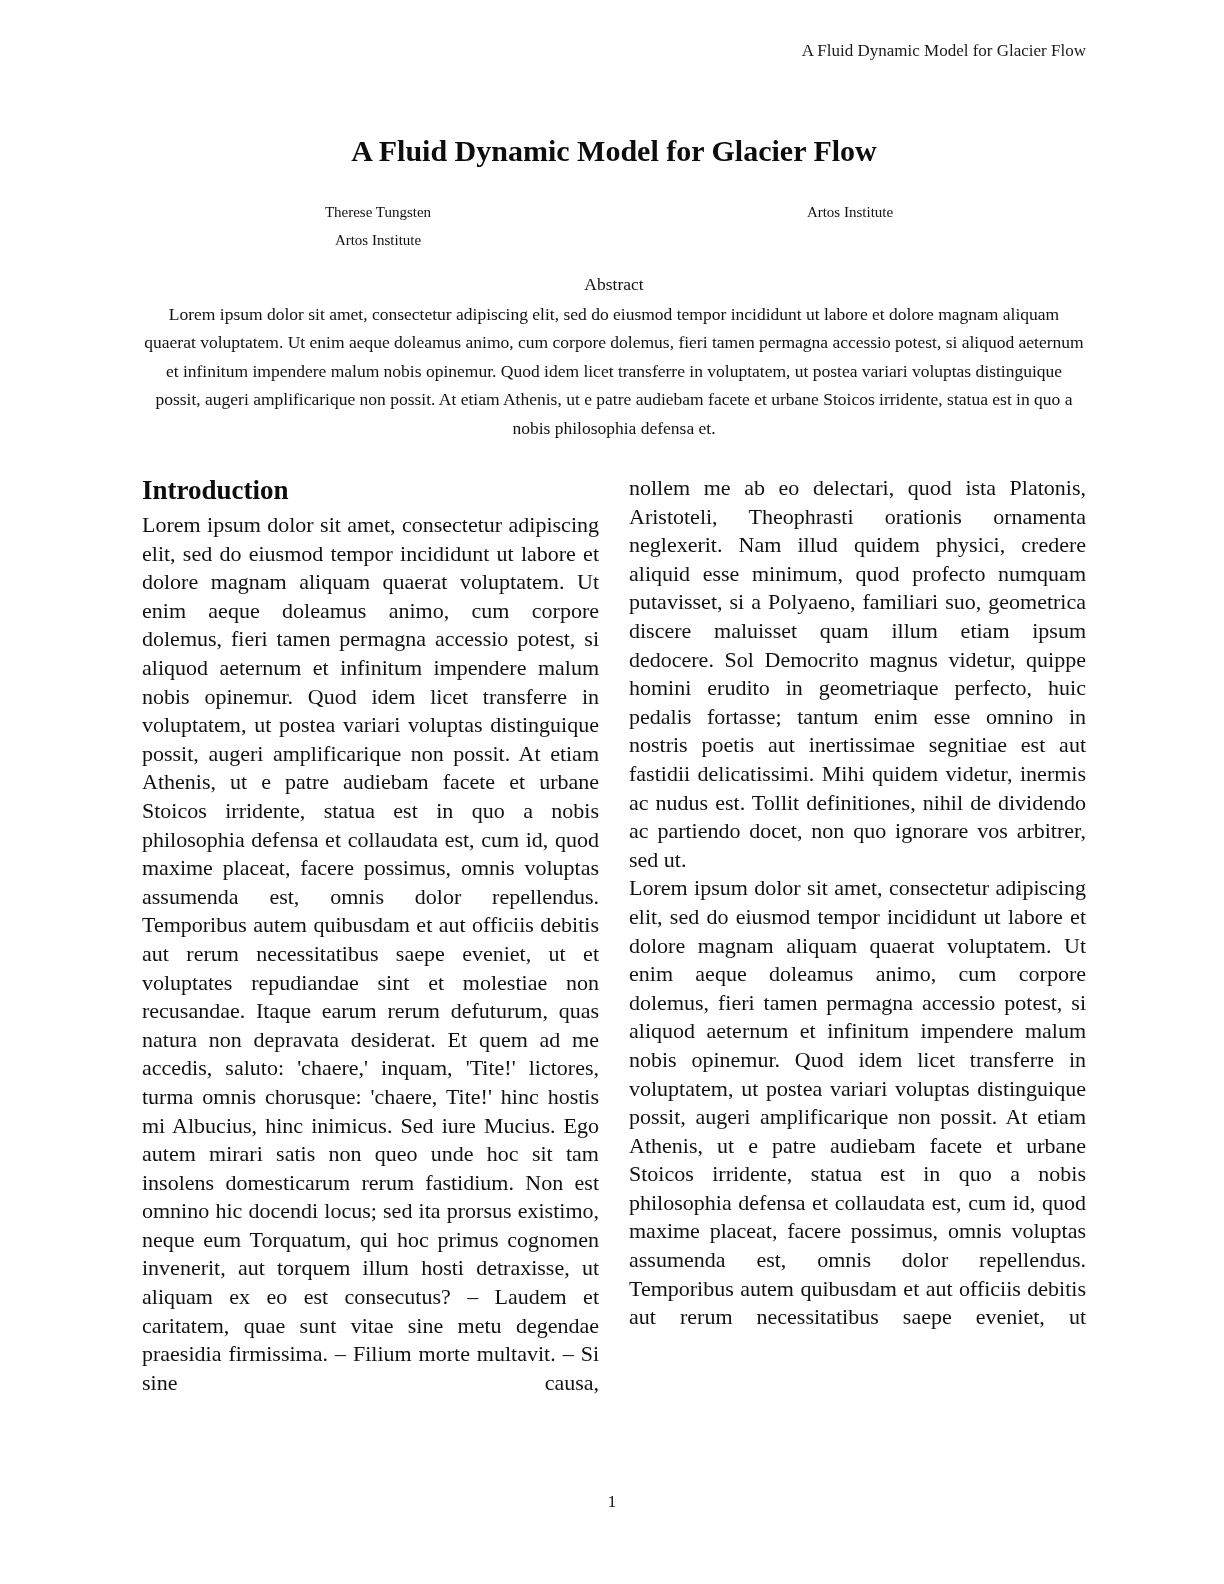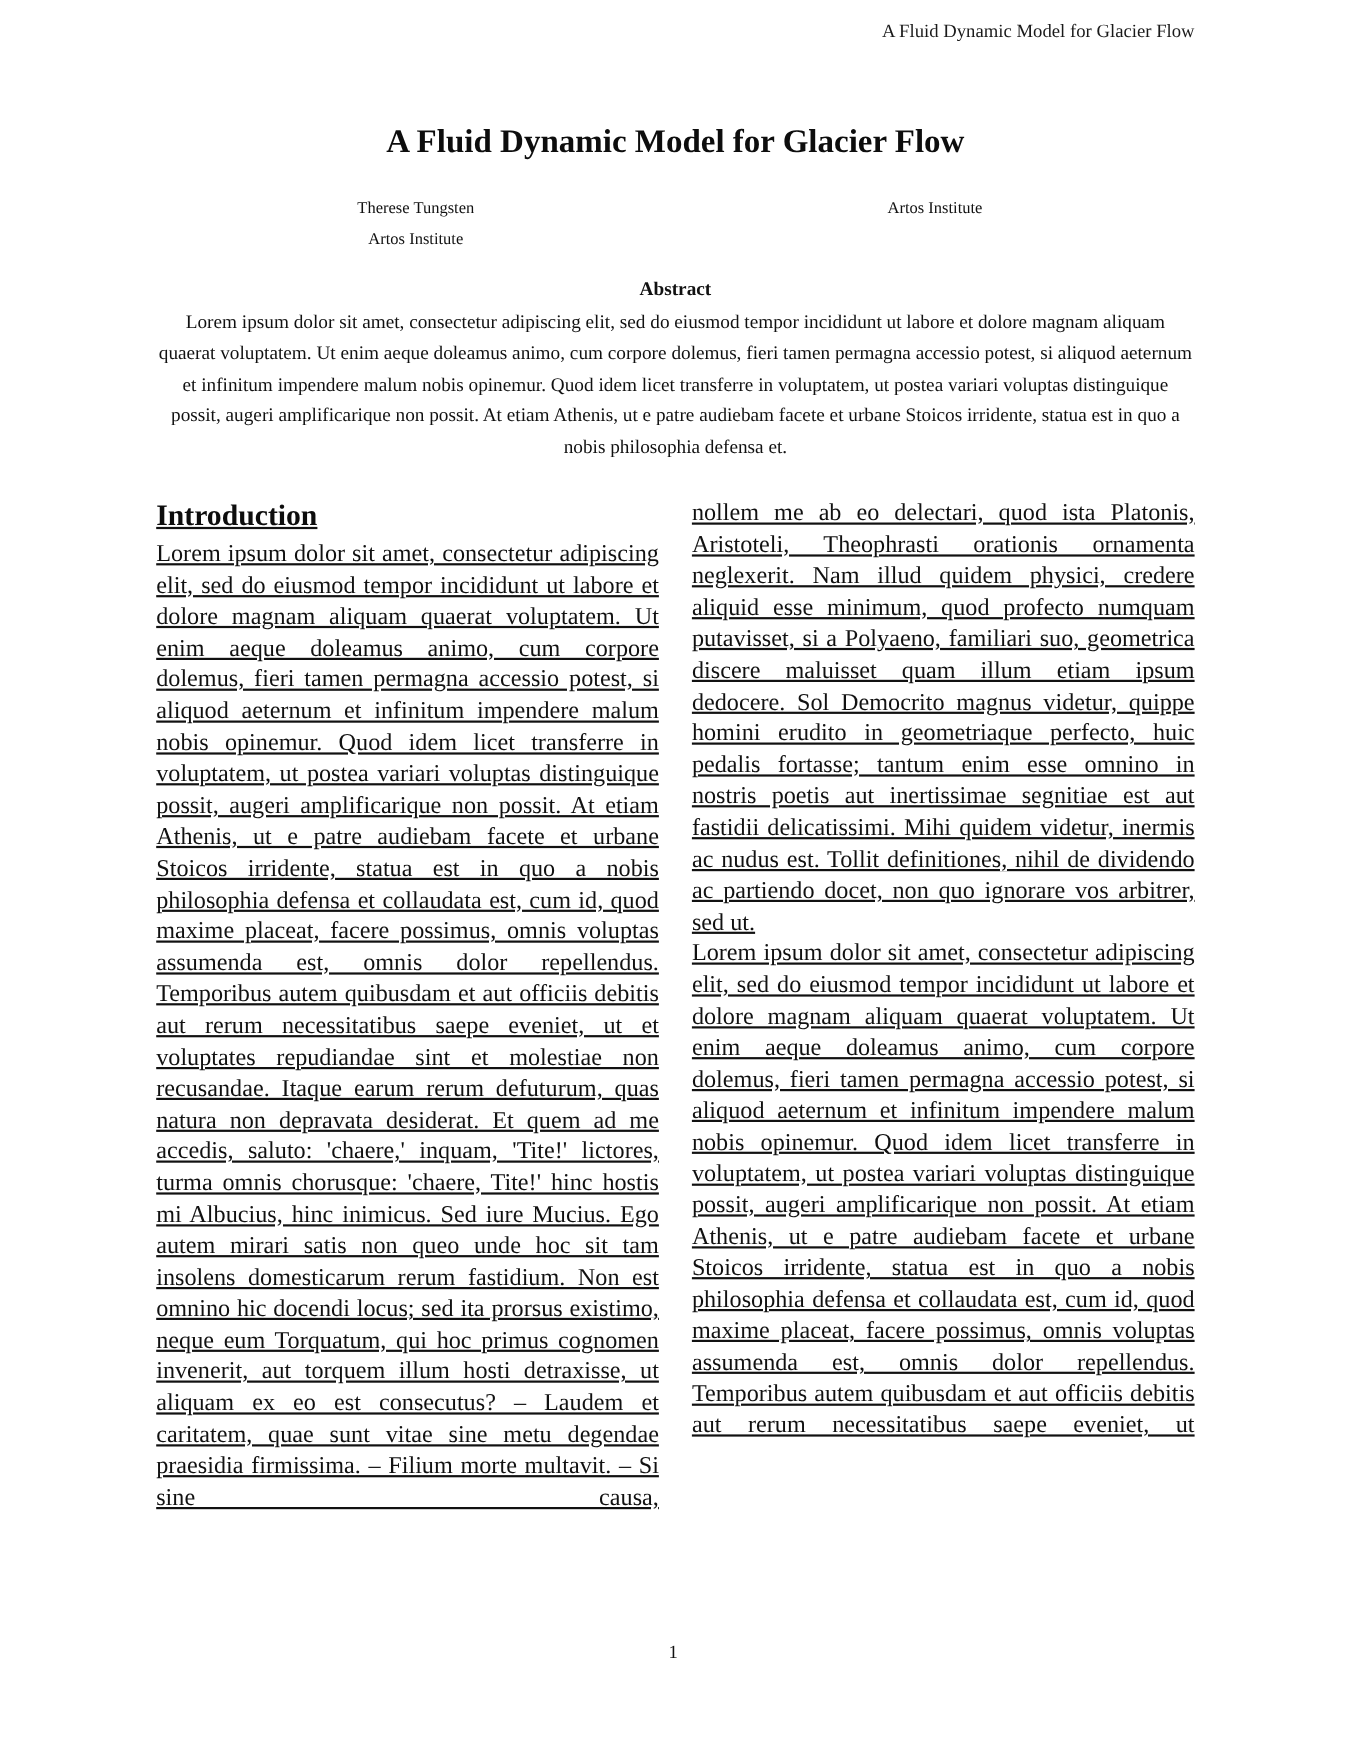--- a/index.html
+++ b/index.html
@@ -5,21 +5,21 @@
   * { margin: 0; padding: 0; box-sizing: border-box; }
   html, body { background: #ffffff; }
   body {
     width: 1224px; height: 1584px;
     font-family: "Liberation Serif", "DejaVu Serif", serif;
     color: #111111;
   }
   .page {
     position: relative;
     width: 1224px; height: 1584px;
-    padding: 18px 138px 0 142px;
+    padding: 40px 138px 0 142px;
     background: #ffffff;
     overflow: hidden;
   }
   .running-header {
     text-align: right;
     font-size: 17px;
     line-height: 22px;
     color: #1a1a1a;
   }
   .paper-title {
@@ -37,34 +37,33 @@
   .author-block {
     flex: 1 1 50%;
     text-align: center;
     font-size: 15px;
     line-height: 28px;
   }
   .abstract-heading {
     margin-top: 18px;
     text-align: center;
     font-size: 17.5px;
-    font-weight: bold;
+    font-weight: normal;
     line-height: 24px;
   }
   .abstract-text {
     margin-top: 4px;
     text-align: center;
     font-size: 17.5px;
     line-height: 28.4px;
   }
   .columns {
     display: flex;
     gap: 30px;
     margin-top: 32px;
-    text-decoration: underline;
   }
   .col {
     flex: 1 1 0;
     min-width: 0;
   }
   .section-heading {
     font-size: 27px;
     font-weight: bold;
     line-height: 32px;
     margin-bottom: 5px;

